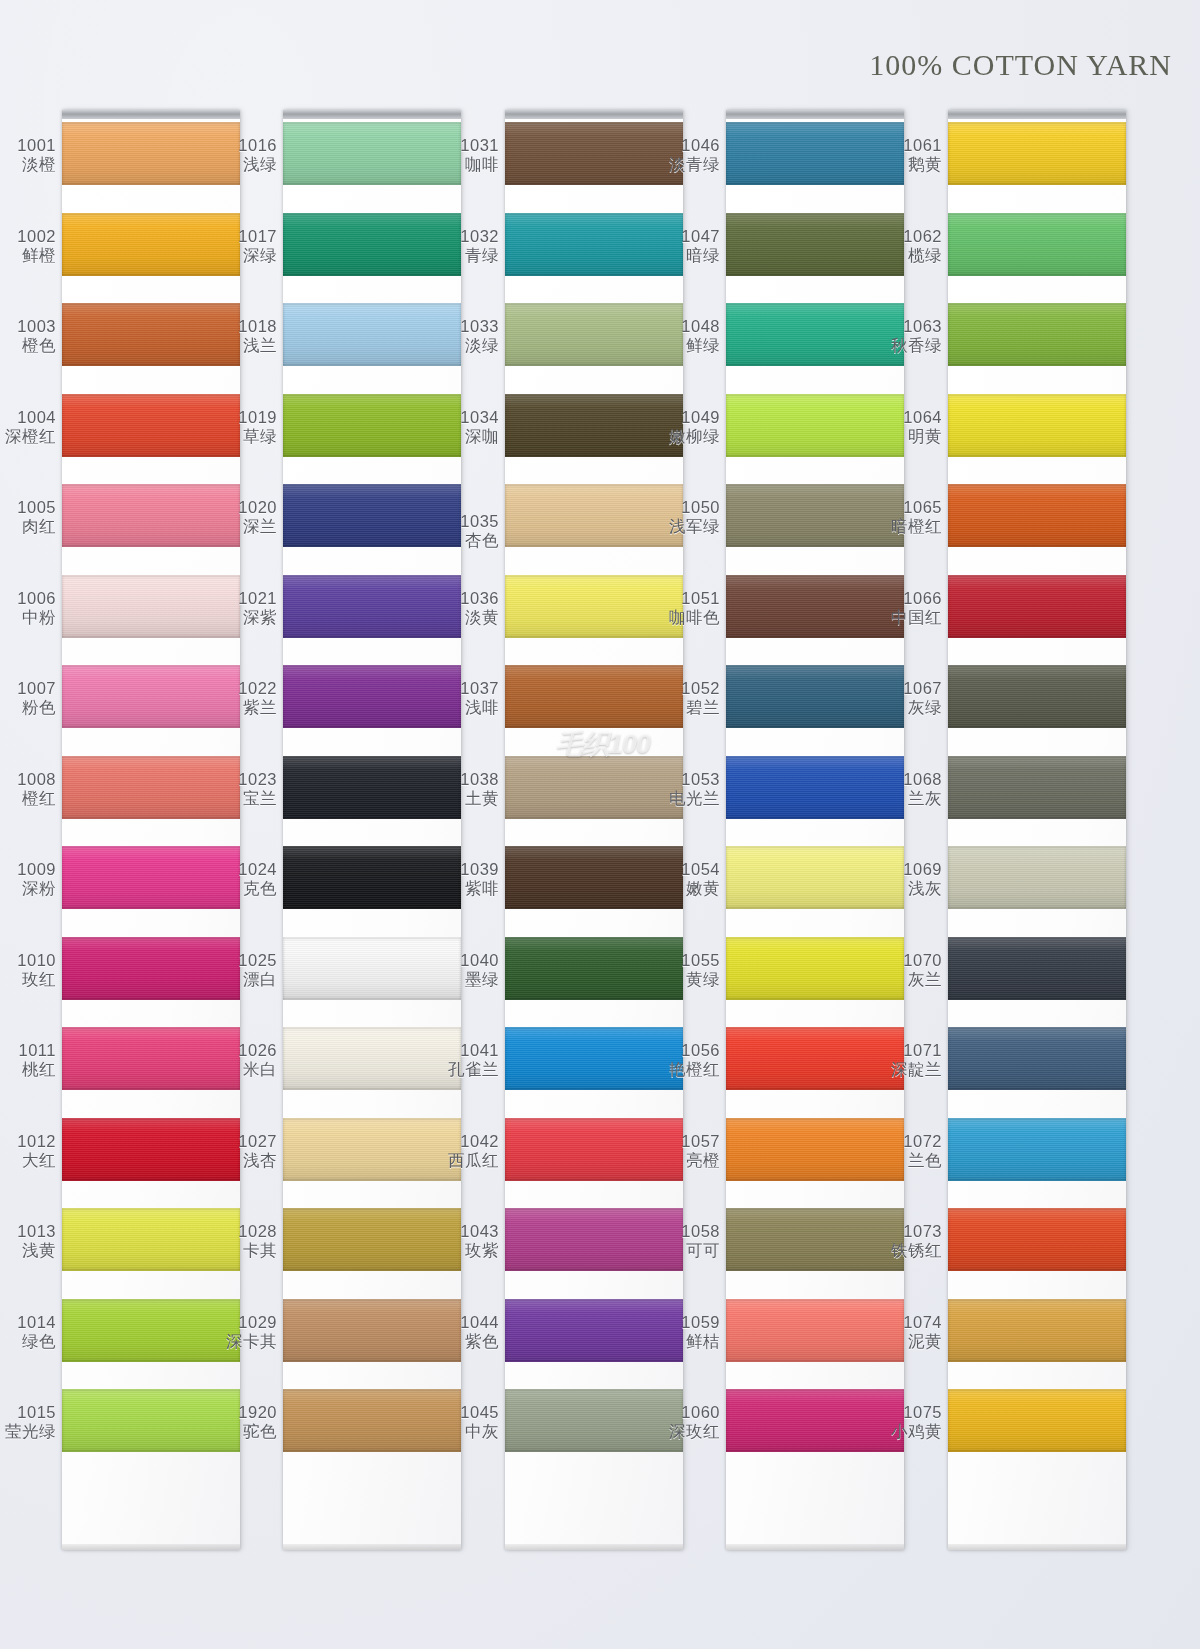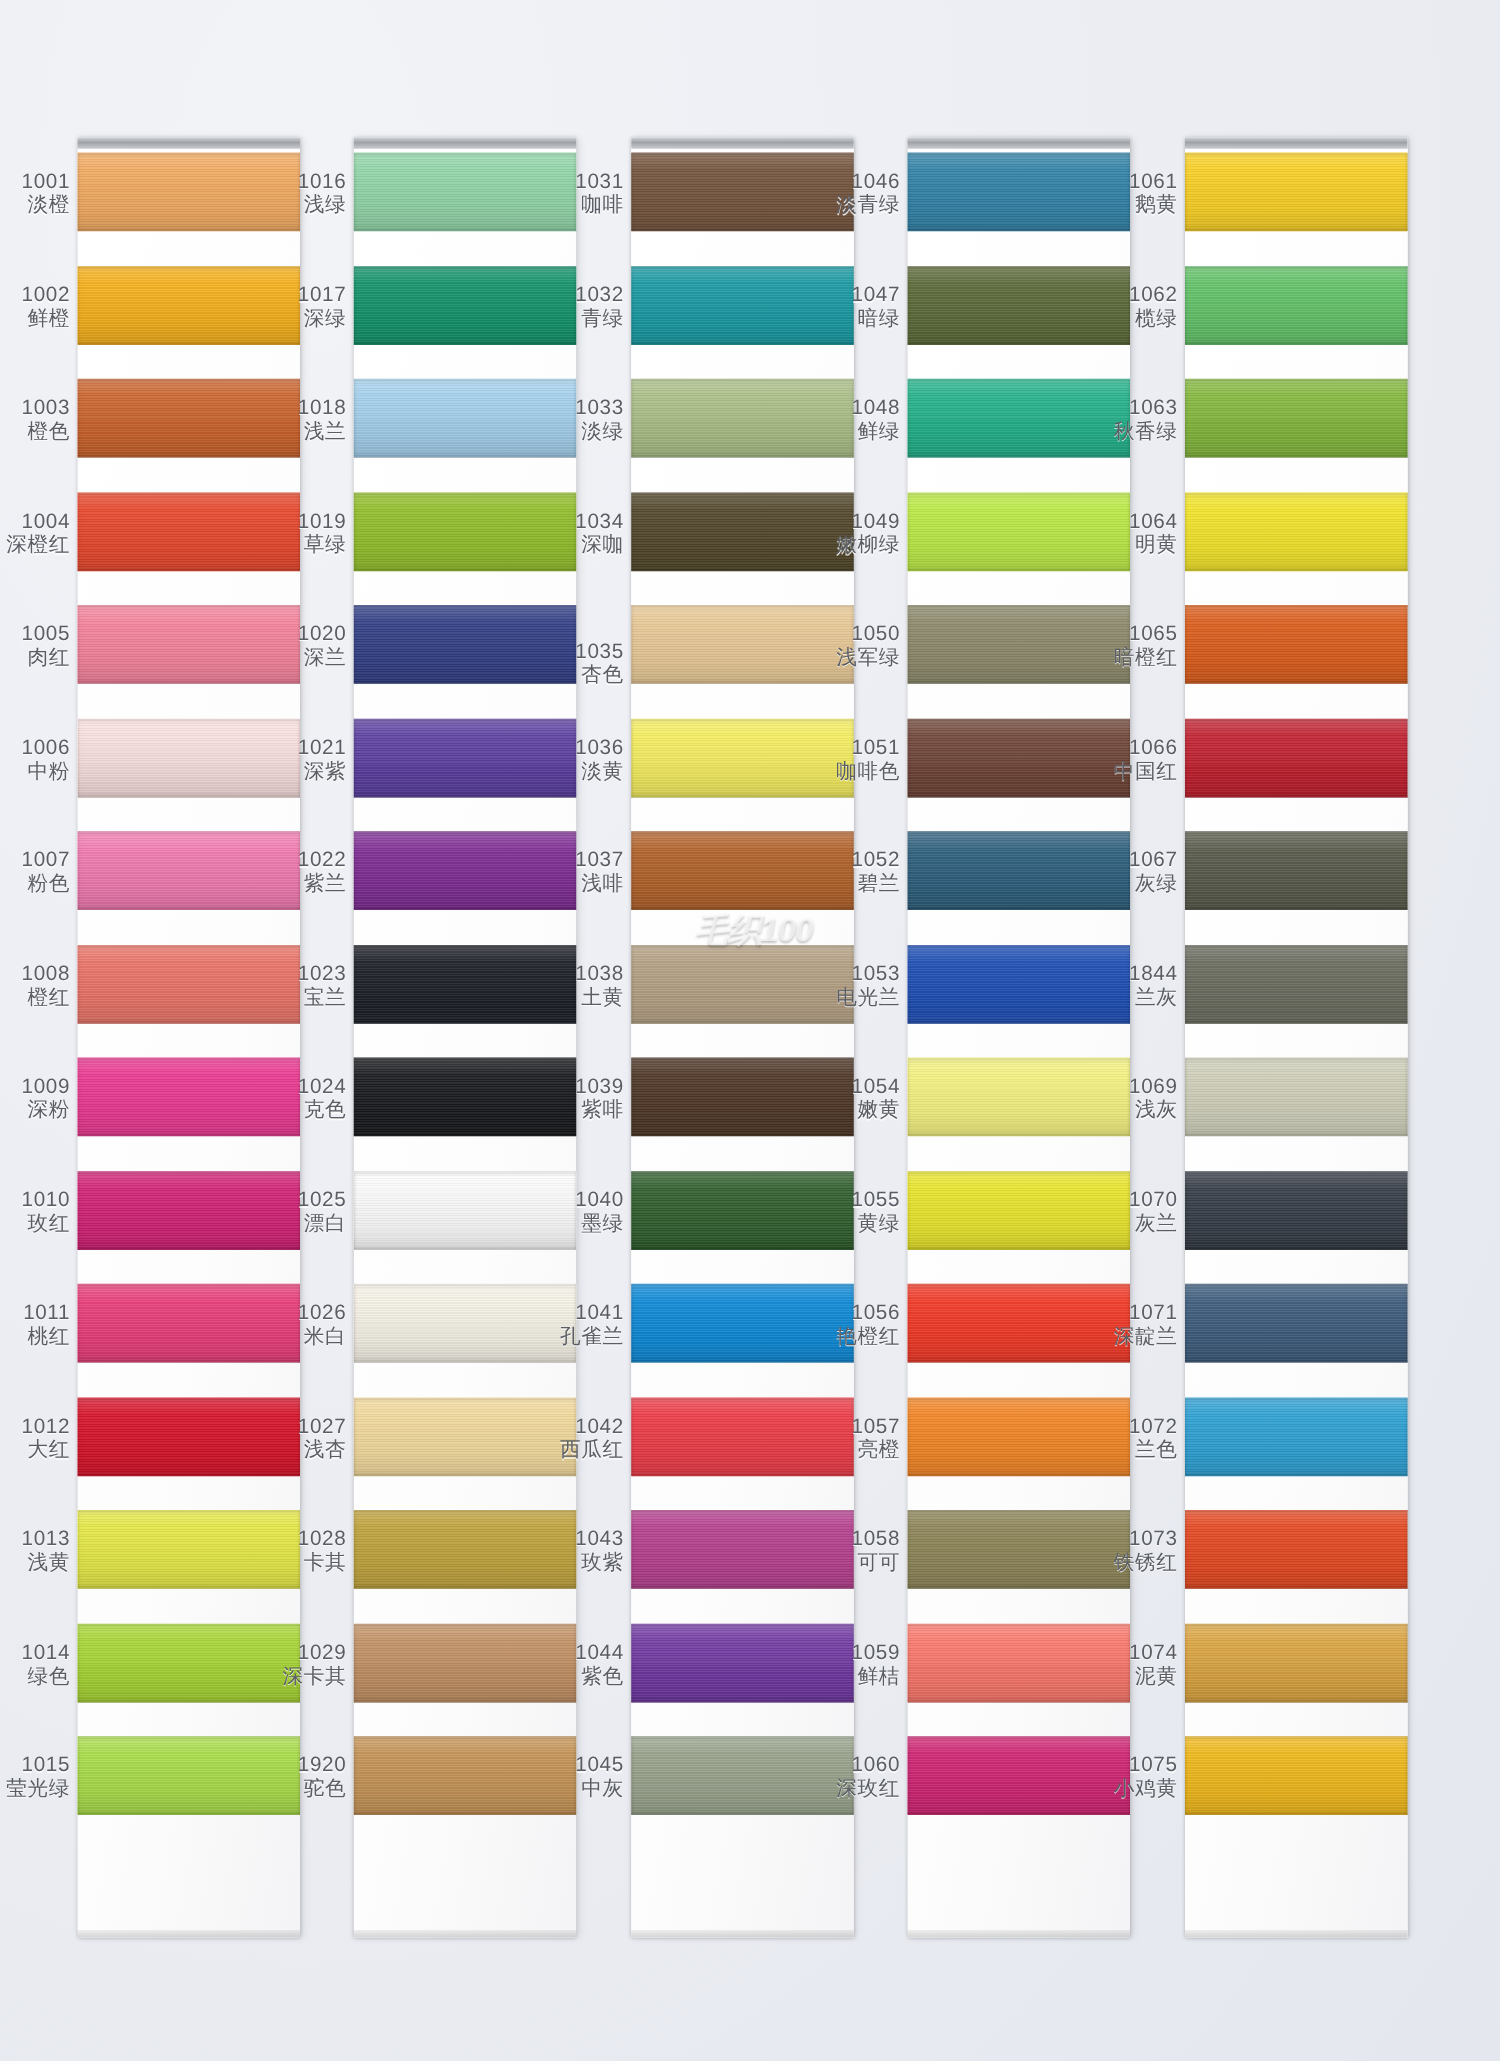--- a/index.html
+++ b/index.html
@@ -103,20 +103,21 @@
     text-shadow:0 1px 2px rgba(0,0,0,.22);
     pointer-events:none;
   }
 </style>
 </head>
 <body>
 
 <div class="page-bg"></div>
 
 <div class="header">
+  <div class="title-en">100% COTTON YARN</div>
 </div>
 
 <div class="columns" id="columns">
     <div class="column" style="left: 62px;">
       <div class="card" style="height: 1440px;">
         <div class="swatch" title="1001 淡橙" style="top: 12px; height: 63px; background: rgb(240, 168, 95);">
           <div class="threads"></div>
           <div class="sheen"></div>
         </div>
         <div class="swatch" title="1002 鲜橙" style="top: 102.5px; height: 63px; background: rgb(245, 176, 28);">
@@ -694,21 +695,21 @@
       </div>
       <div class="label" style="left: -92px; top: 478.5px; text-align: right;">
         <span class="code">1066</span>
         <span class="name">中国红</span>
       </div>
       <div class="label" style="left: -92px; top: 569px;">
         <span class="code">1067</span>
         <span class="name">灰绿</span>
       </div>
       <div class="label" style="left: -92px; top: 659.5px;">
-        <span class="code">1844</span>
+        <span class="code">1068</span>
         <span class="name">兰灰</span>
       </div>
       <div class="label" style="left: -92px; top: 750px;">
         <span class="code">1069</span>
         <span class="name">浅灰</span>
       </div>
       <div class="label" style="left: -92px; top: 840.5px;">
         <span class="code">1070</span>
         <span class="name">灰兰</span>
       </div>

